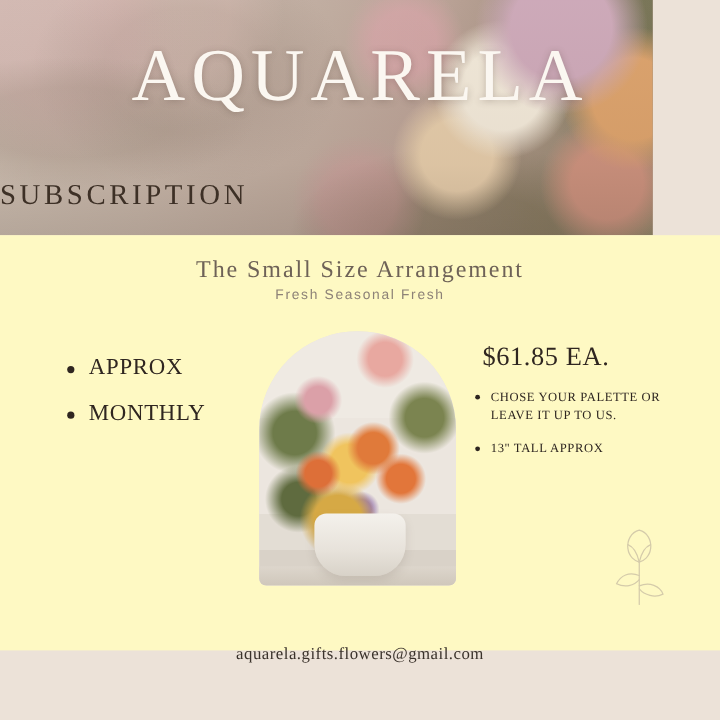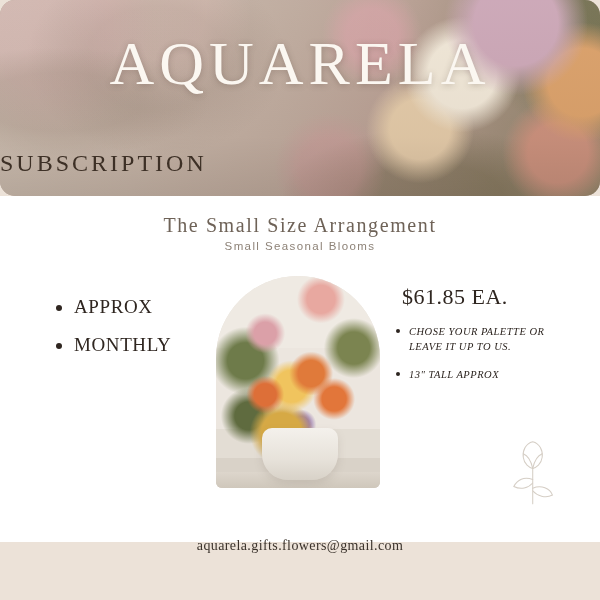--- a/index.html
+++ b/index.html
@@ -18,25 +18,24 @@
     width: 600px;
     height: 600px;
     background: #ece2d8;
     overflow: hidden;
   }
 
   
   .hero {
     position: absolute;
     left: 0; top: 0;
-    width: 600px;
+    width: 544px;
     height: 196px;
     overflow: hidden;
     background: #b7a296;
-    border-radius: 15px;
   }
   .hero-photo {
     position: absolute;
     inset: 0;
     background:
       
       radial-gradient(circle at 8% 14%, rgba(214,178,176,0.55) 0 60px, rgba(214,178,176,0) 110px),
       radial-gradient(circle at 26% 6%, rgba(226,196,188,0.5) 0 50px, rgba(226,196,188,0) 95px),
       
       radial-gradient(circle at 86% 12%, #caa6b6 0 42px, rgba(202,166,182,0) 72px),
@@ -108,21 +107,21 @@
     font-size: 24px;
     letter-spacing: 3px;
   }
 
   
   .body-area {
     position: absolute;
     left: 0; top: 196px;
     width: 600px;
     height: 346px;
-    background: #ffffff;
+    background: #fef9c3;
   }
 
   .headline {
     position: absolute;
     left: 0; top: 18px;
     width: 600px;
     text-align: center;
     color: #6e6257;
     font-family: "Liberation Serif", serif;
     font-size: 20px;
@@ -229,21 +228,20 @@
     letter-spacing: 0.5px;
   }
   .details {
     position: absolute;
     left: 396px;
     top: 128px;
     width: 168px;
     margin: 0;
     padding: 0;
     list-style: none;
-    font-style: italic;
   }
   .details li {
     position: relative;
     padding-left: 13px;
     margin-bottom: 13px;
     color: #2d2520;
     font-family: "Liberation Serif", serif;
     font-size: 10.5px;
     line-height: 1.45;
     letter-spacing: 0.5px;
@@ -292,21 +290,21 @@
     <div class="hero-blur"></div>
     <div class="hero-vignette"></div>
 
     <div class="hero-title">AQUARELA</div>
     <div class="hero-sub2">SUBSCRIPTION</div>
   </div>
 
   <div class="body-area">
 
     <div class="headline">The  Small Size Arrangement</div>
-    <div class="subheadline">Small Seasonal Blooms</div>
+    <div class="subheadline">Fresh Seasonal Fresh</div>
 
     <ul class="freq-list">
       <li>APPROX</li>
       <li>MONTHLY</li>
     </ul>
 
     <div class="arch">
       <div class="arch-inner"></div>
       <div class="arch-table"></div>
       <div class="arch-vase"></div>

